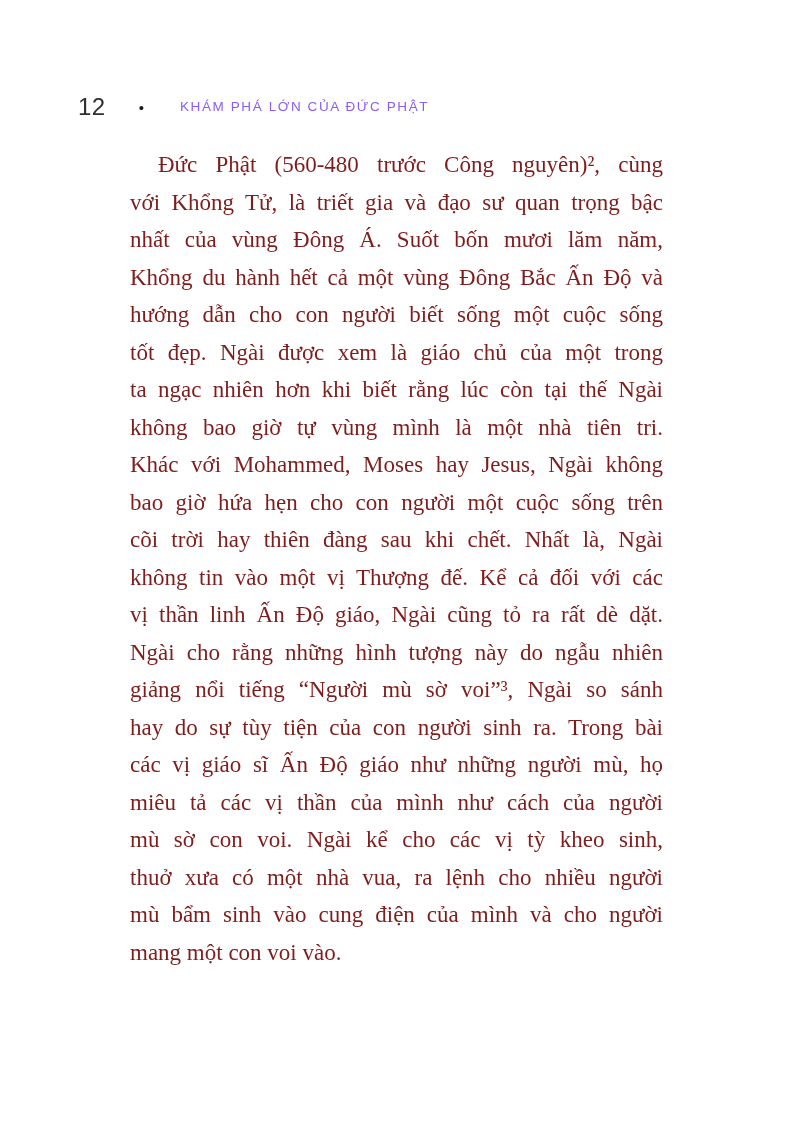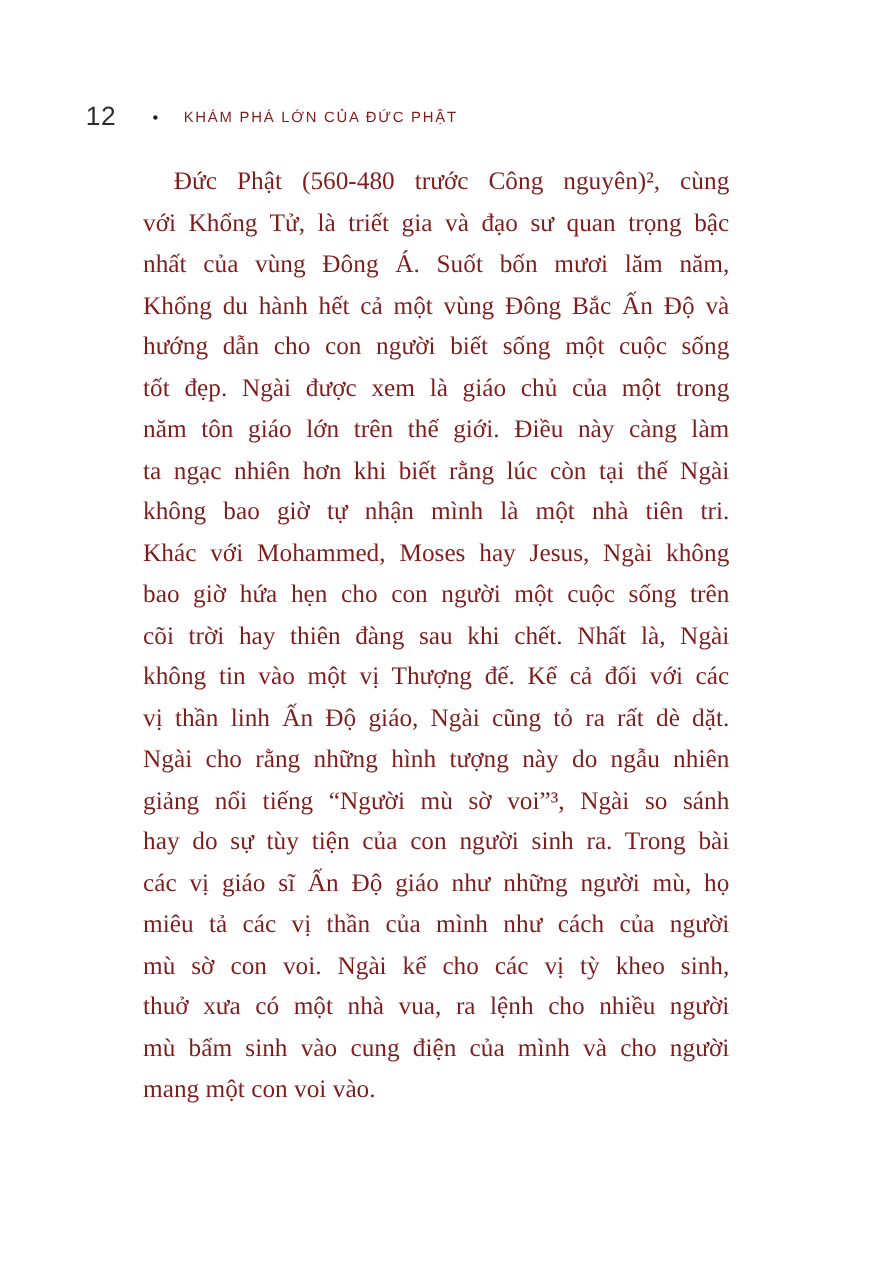--- a/index.html
+++ b/index.html
@@ -33,25 +33,25 @@
     letter-spacing: 0.5px;
     line-height: 1;
   }
   .header-bullet {
     margin-left: 33px;
     font-size: 15px;
     color: #1a1a1a;
     line-height: 1;
   }
   .running-title {
-    margin-left: 23px;
+    margin-left: 36px;
     font-size: 13.5px;
     font-weight: 400;
     letter-spacing: 1.6px;
-    color: #7f1d1d;
+    color: #8b5cf6;
     line-height: 1;
     white-space: nowrap;
   }
   
   .text-block {
     position: absolute;
     left: 130px;
     top: 146px;
     width: 533px;
     font-family: "Liberation Serif", serif;
@@ -84,23 +84,22 @@
     <span class="running-title">KHÁM PHÁ LỚN CỦA ĐỨC PHẬT</span>
   </div>
 
   <div class="text-block">
     <div class="line first">Đức Phật (560-480 trước Công nguyên)², cùng</div>
     <div class="line">với Khổng Tử, là triết gia và đạo sư quan trọng bậc</div>
     <div class="line">nhất của vùng Đông Á. Suốt bốn mươi lăm năm,</div>
     <div class="line">Khổng du hành hết cả một vùng Đông Bắc Ấn Độ và</div>
     <div class="line">hướng dẫn cho con người biết sống một cuộc sống</div>
     <div class="line">tốt đẹp. Ngài được xem là giáo chủ của một trong</div>
-    <div class="line">năm tôn giáo lớn trên thế giới. Điều này càng làm</div>
     <div class="line">ta ngạc nhiên hơn khi biết rằng lúc còn tại thế Ngài</div>
-    <div class="line">không bao giờ tự nhận mình là một nhà tiên tri.</div>
+    <div class="line">không bao giờ tự vùng mình là một nhà tiên tri.</div>
     <div class="line">Khác với Mohammed, Moses hay Jesus, Ngài không</div>
     <div class="line">bao giờ hứa hẹn cho con người một cuộc sống trên</div>
     <div class="line">cõi trời hay thiên đàng sau khi chết. Nhất là, Ngài</div>
     <div class="line">không tin vào một vị Thượng đế. Kể cả đối với các</div>
     <div class="line">vị thần linh Ấn Độ giáo, Ngài cũng tỏ ra rất dè dặt.</div>
     <div class="line">Ngài cho rằng những hình tượng này do ngẫu nhiên</div>
     <div class="line">giảng nổi tiếng “Người mù sờ voi”³, Ngài so sánh</div>
     <div class="line">hay do sự tùy tiện của con người sinh ra. Trong bài</div>
     <div class="line">các vị giáo sĩ Ấn Độ giáo như những người mù, họ</div>
     <div class="line">miêu tả các vị thần của mình như cách của người</div>

